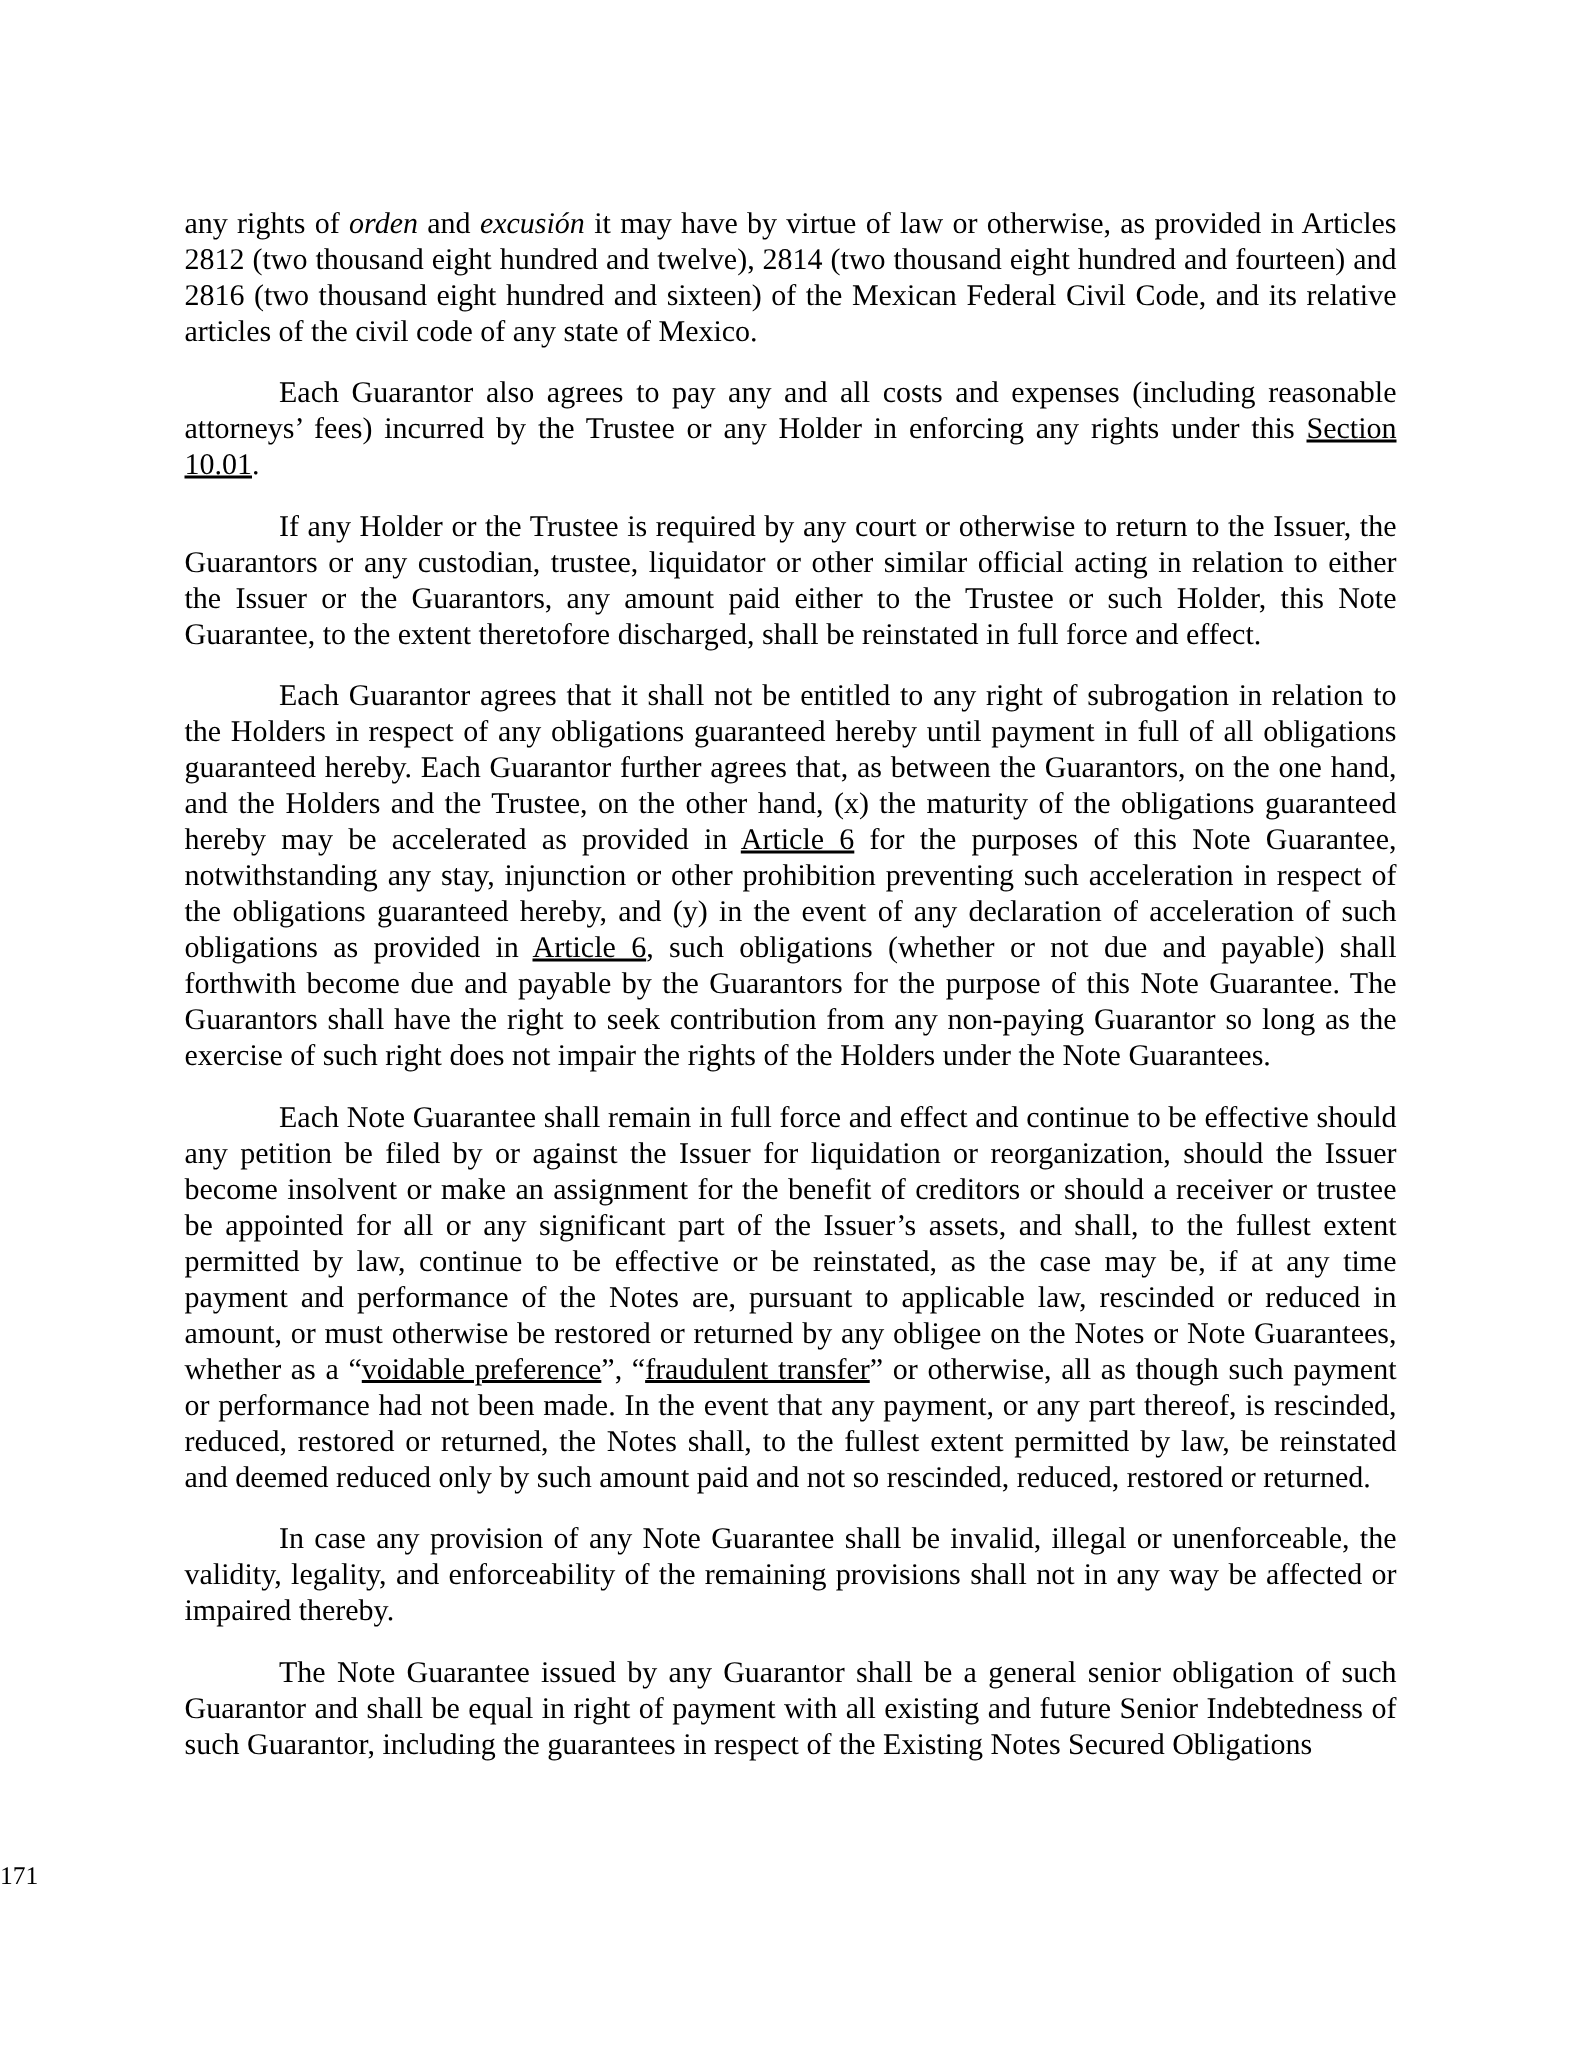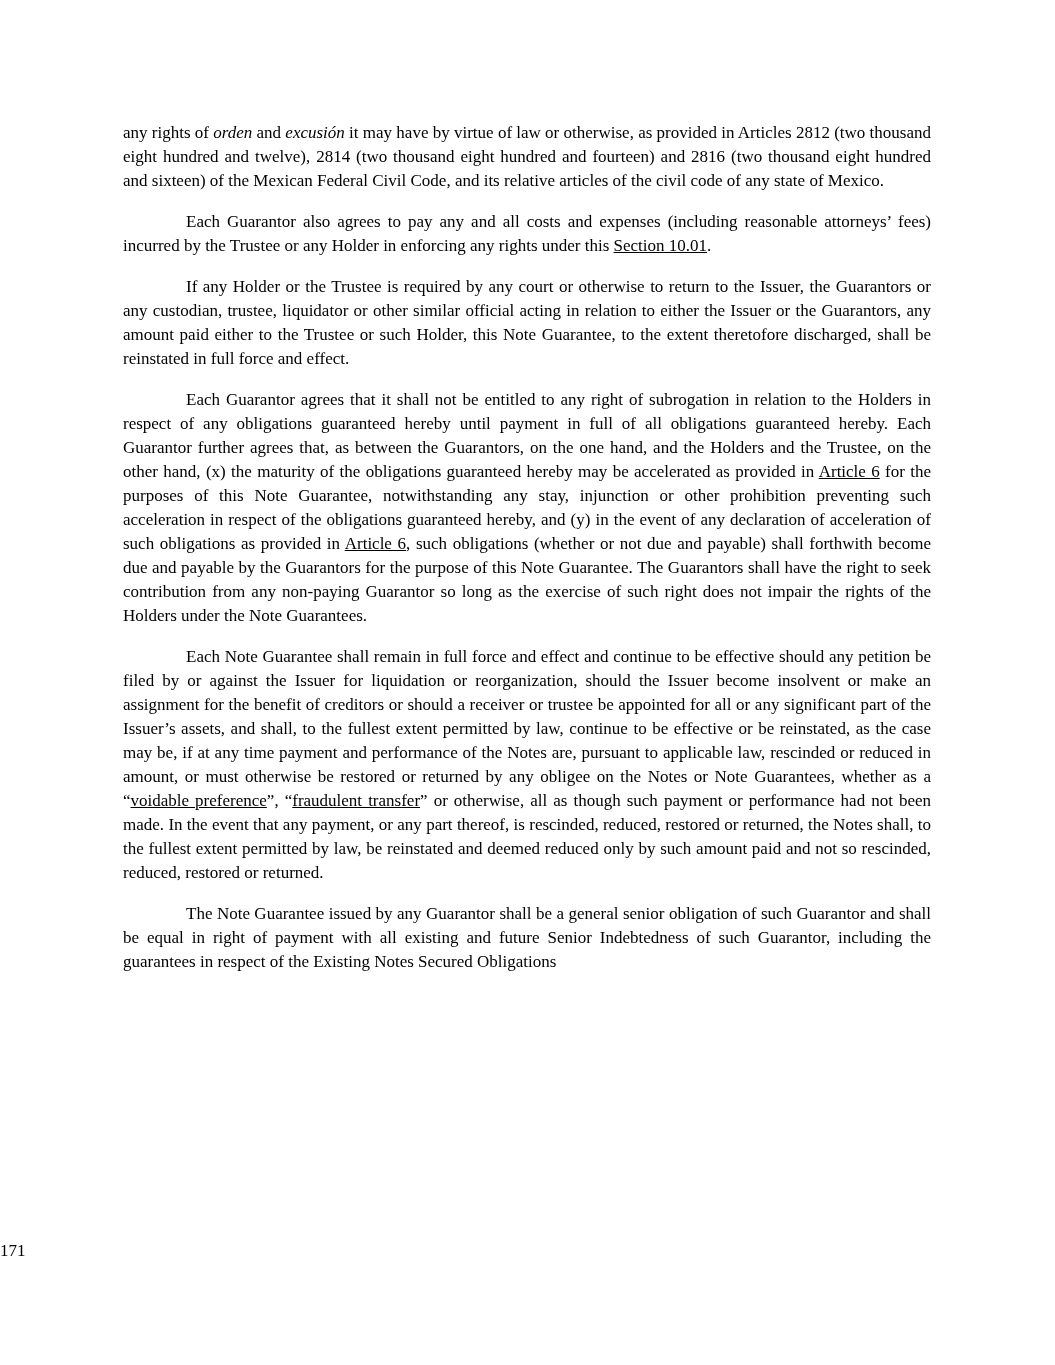--- a/index.html
+++ b/index.html
@@ -13,22 +13,22 @@
     height: 1365px;
     margin: 0 auto;
     background: #ffffff;
     box-sizing: border-box;
     padding: 121px 124px 0 123px;
     font-family: "Liberation Serif", serif;
     color: #000000;
     overflow: hidden;
   }
   .doc-body p.para {
-    margin: 0 0 17px 0;
-    font-size: 17px;
+    margin: 16px 0 17px 0;
+    font-size: 20px;
     line-height: 24px;
     text-align: justify;
   }
   .doc-body p.para.indent {
     text-indent: 63px;
   }
   .seg-normal { font-style: normal; }
   .seg-italic { font-style: italic; }
   .seg-underline { text-decoration: underline; }
   .page-number {
@@ -43,16 +43,17 @@
 </head>
 <body>
 
 <div class="page">
   <div class="doc-body">
       <p class="para"><span class="seg-normal">any rights of </span><span class="seg-italic">orden</span><span class="seg-normal"> and </span><span class="seg-italic">excusión</span><span class="seg-normal"> it may have by virtue of law or otherwise, as provided in Articles 2812 (two thousand eight hundred and twelve), 2814 (two thousand eight hundred and fourteen) and 2816 (two thousand eight hundred and sixteen) of the Mexican Federal Civil Code, and its relative articles of the civil code of any state of Mexico.</span></p>
       <p class="para indent"><span class="seg-normal">Each Guarantor also agrees to pay any and all costs and expenses (including reasonable attorneys’ fees) incurred by the Trustee or any Holder in enforcing any rights under this </span><span class="seg-underline">Section 10.01</span><span class="seg-normal">.</span></p>
       <p class="para indent"><span class="seg-normal">If any Holder or the Trustee is required by any court or otherwise to return to the Issuer, the Guarantors or any custodian, trustee, liquidator or other similar official acting in relation to either the Issuer or the Guarantors, any amount paid either to the Trustee or such Holder, this Note Guarantee, to the extent theretofore discharged, shall be reinstated in full force and effect.</span></p>
       <p class="para indent"><span class="seg-normal">Each Guarantor agrees that it shall not be entitled to any right of subrogation in relation to the Holders in respect of any obligations guaranteed hereby until payment in full of all obligations guaranteed hereby. Each Guarantor further agrees that, as between the Guarantors, on the one hand, and the Holders and the Trustee, on the other hand, (x) the maturity of the obligations guaranteed hereby may be accelerated as provided in </span><span class="seg-underline">Article 6</span><span class="seg-normal"> for the purposes of this Note Guarantee, notwithstanding any stay, injunction or other prohibition preventing such acceleration in respect of the obligations guaranteed hereby, and (y) in the event of any declaration of acceleration of such obligations as provided in </span><span class="seg-underline">Article 6</span><span class="seg-normal">, such obligations (whether or not due and payable) shall forthwith become due and payable by the Guarantors for the purpose of this Note Guarantee. The Guarantors shall have the right to seek contribution from any non-paying Guarantor so long as the exercise of such right does not impair the rights of the Holders under the Note Guarantees.</span></p>
       <p class="para indent"><span class="seg-normal">Each Note Guarantee shall remain in full force and effect and continue to be effective should any petition be filed by or against the Issuer for liquidation or reorganization, should the Issuer become insolvent or make an assignment for the benefit of creditors or should a receiver or trustee be appointed for all or any significant part of the Issuer’s assets, and shall, to the fullest extent permitted by law, continue to be effective or be reinstated, as the case may be, if at any time payment and performance of the Notes are, pursuant to applicable law, rescinded or reduced in amount, or must otherwise be restored or returned by any obligee on the Notes or Note Guarantees, whether as a “</span><span class="seg-underline">voidable preference</span><span class="seg-normal">”, “</span><span class="seg-underline">fraudulent transfer</span><span class="seg-normal">” or otherwise, all as though such payment or performance had not been made. In the event that any payment, or any part thereof, is rescinded, reduced, restored or returned, the Notes shall, to the fullest extent permitted by law, be reinstated and deemed reduced only by such amount paid and not so rescinded, reduced, restored or returned.</span></p>
+      <p class="para indent"><span class="seg-normal">In case any provision of any Note Guarantee shall be invalid, illegal or unenforceable, the validity, legality, and enforceability of the remaining provisions shall not in any way be affected or impaired thereby.</span></p>
       <p class="para indent"><span class="seg-normal">The Note Guarantee issued by any Guarantor shall be a general senior obligation of such Guarantor and shall be equal in right of payment with all existing and future Senior Indebtedness of such Guarantor, including the guarantees in respect of the Existing Notes Secured Obligations</span></p>
     </div>
   <div class="page-number">171</div>
 </div>
 
 </body></html>

